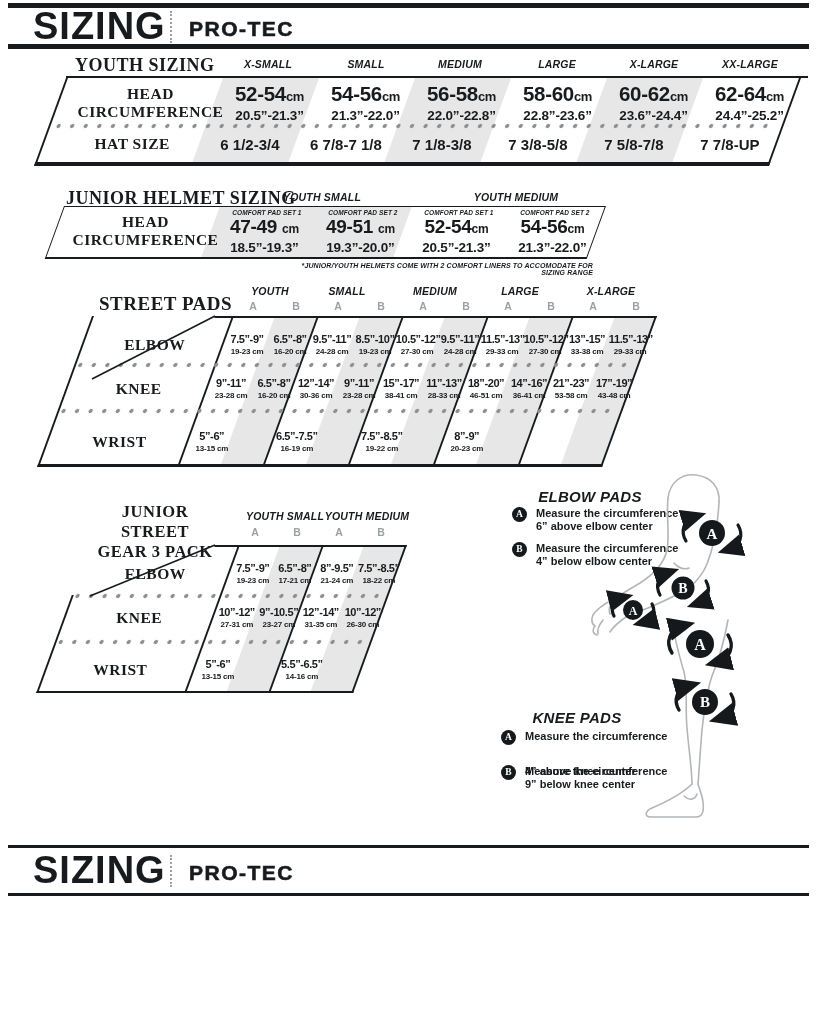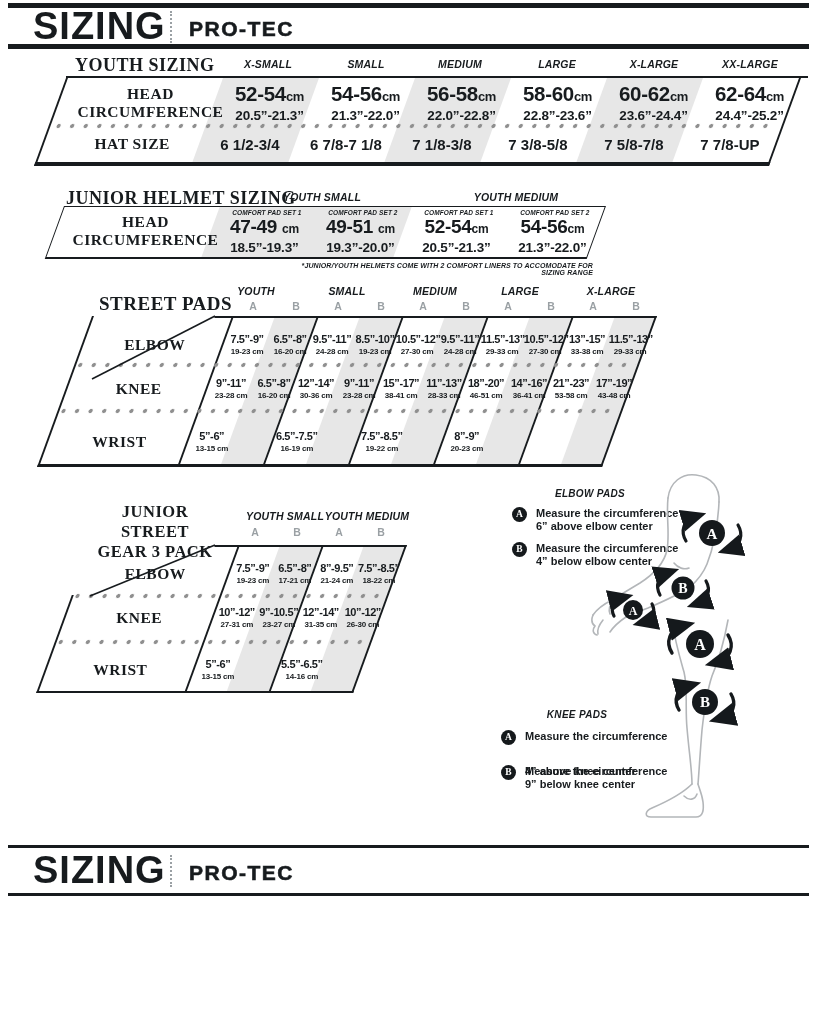--- a/index.html
+++ b/index.html
@@ -20,21 +20,21 @@
   .v1j .unit{font-size:12px;}
   .v2{font-weight:700;font-size:13.5px;line-height:15px;letter-spacing:-.2px;}
   .hat{font-weight:700;font-size:15px;}
   .sin{font-weight:700;font-size:11px;line-height:13px;letter-spacing:-.4px;}
   .scm{font-weight:700;font-size:8px;line-height:10px;letter-spacing:-.2px;margin-top:1px;}
   .szlab{font-style:italic;font-weight:700;font-size:10.5px;letter-spacing:.2px;text-align:center;}
   .ab{font-weight:700;font-size:10.5px;color:#9aa0a4;text-align:center;}
   .rowlab{font-family:"Liberation Serif",serif;font-weight:700;font-size:15.5px;letter-spacing:.5px;}
   .padset{font-style:italic;font-weight:700;font-size:6.5px;letter-spacing:.1px;}
   .fnote{font-style:italic;font-weight:700;font-size:7px;letter-spacing:.1px;}
-  .gtitle{font-style:italic;font-weight:700;font-size:10px;letter-spacing:.3px;}
+  .gtitle{font-style:italic;font-weight:700;font-size:15px;letter-spacing:.3px;}
   .gtext{font-weight:700;font-size:11px;line-height:13px;white-space:nowrap;}
   .badge{position:absolute;width:15px;height:15px;border-radius:50%;background:#15191c;color:#fff;
          font-family:"Liberation Serif",serif;font-weight:700;font-size:9.5px;line-height:15px;text-align:center;}
   .brand{font-weight:900;font-size:21px;letter-spacing:1.5px;-webkit-text-stroke:.6px #171b1e;}
   .bigtitle{font-family:Liberation Sans, sans-serif;font-weight:700;font-size:38px;line-height:38px;letter-spacing:1px;}
   .dotdiv{position:absolute;height:32px;border-left:2px dotted #9aa0a4;}
   svg text.fb{font-family:"Liberation Serif",serif;font-weight:700;fill:#fff;text-anchor:middle;}
 </style>
 </head>
 <body>
@@ -131,21 +131,21 @@
       <div class="v2">20.5”-21.3”</div>
     </div>
     <div class="cell" style="left:443px;top:9px;width:96px">
       <div class="v1j"><span>54-56</span><span class="unit">cm</span></div>
       <div class="v2">21.3”-22.0”</div>
     </div>
   </div>
   <div class="abs fnote" style="left:293px;top:262px;width:300px;text-align:right">*JUNIOR/YOUTH HELMETS COME WITH 2 COMFORT LINERS TO ACCOMODATE FOR SIZING RANGE</div>
 
   <div class="abs serif" style="left:99px;top:293px;font-size:19px">STREET PADS</div>
-  <div class="abs szlab" style="left:206px;top:285px;width:100px">YOUTH</div>
+  <div class="abs szlab" style="left:220px;top:285px;width:100px">YOUTH</div>
   <div class="abs szlab" style="left:297px;top:285px;width:100px">SMALL</div>
   <div class="abs szlab" style="left:385px;top:285px;width:100px">MEDIUM</div>
   <div class="abs szlab" style="left:470px;top:285px;width:100px">LARGE</div>
   <div class="abs szlab" style="left:561px;top:285px;width:100px">X-LARGE</div>
   <div class="abs ab" style="left:243px;top:300px;width:20px">A</div>
   <div class="abs ab" style="left:286px;top:300px;width:20px">B</div>
   <div class="abs ab" style="left:328px;top:300px;width:20px">A</div>
   <div class="abs ab" style="left:371px;top:300px;width:20px">B</div>
   <div class="abs ab" style="left:413px;top:300px;width:20px">A</div>
   <div class="abs ab" style="left:456px;top:300px;width:20px">B</div>

